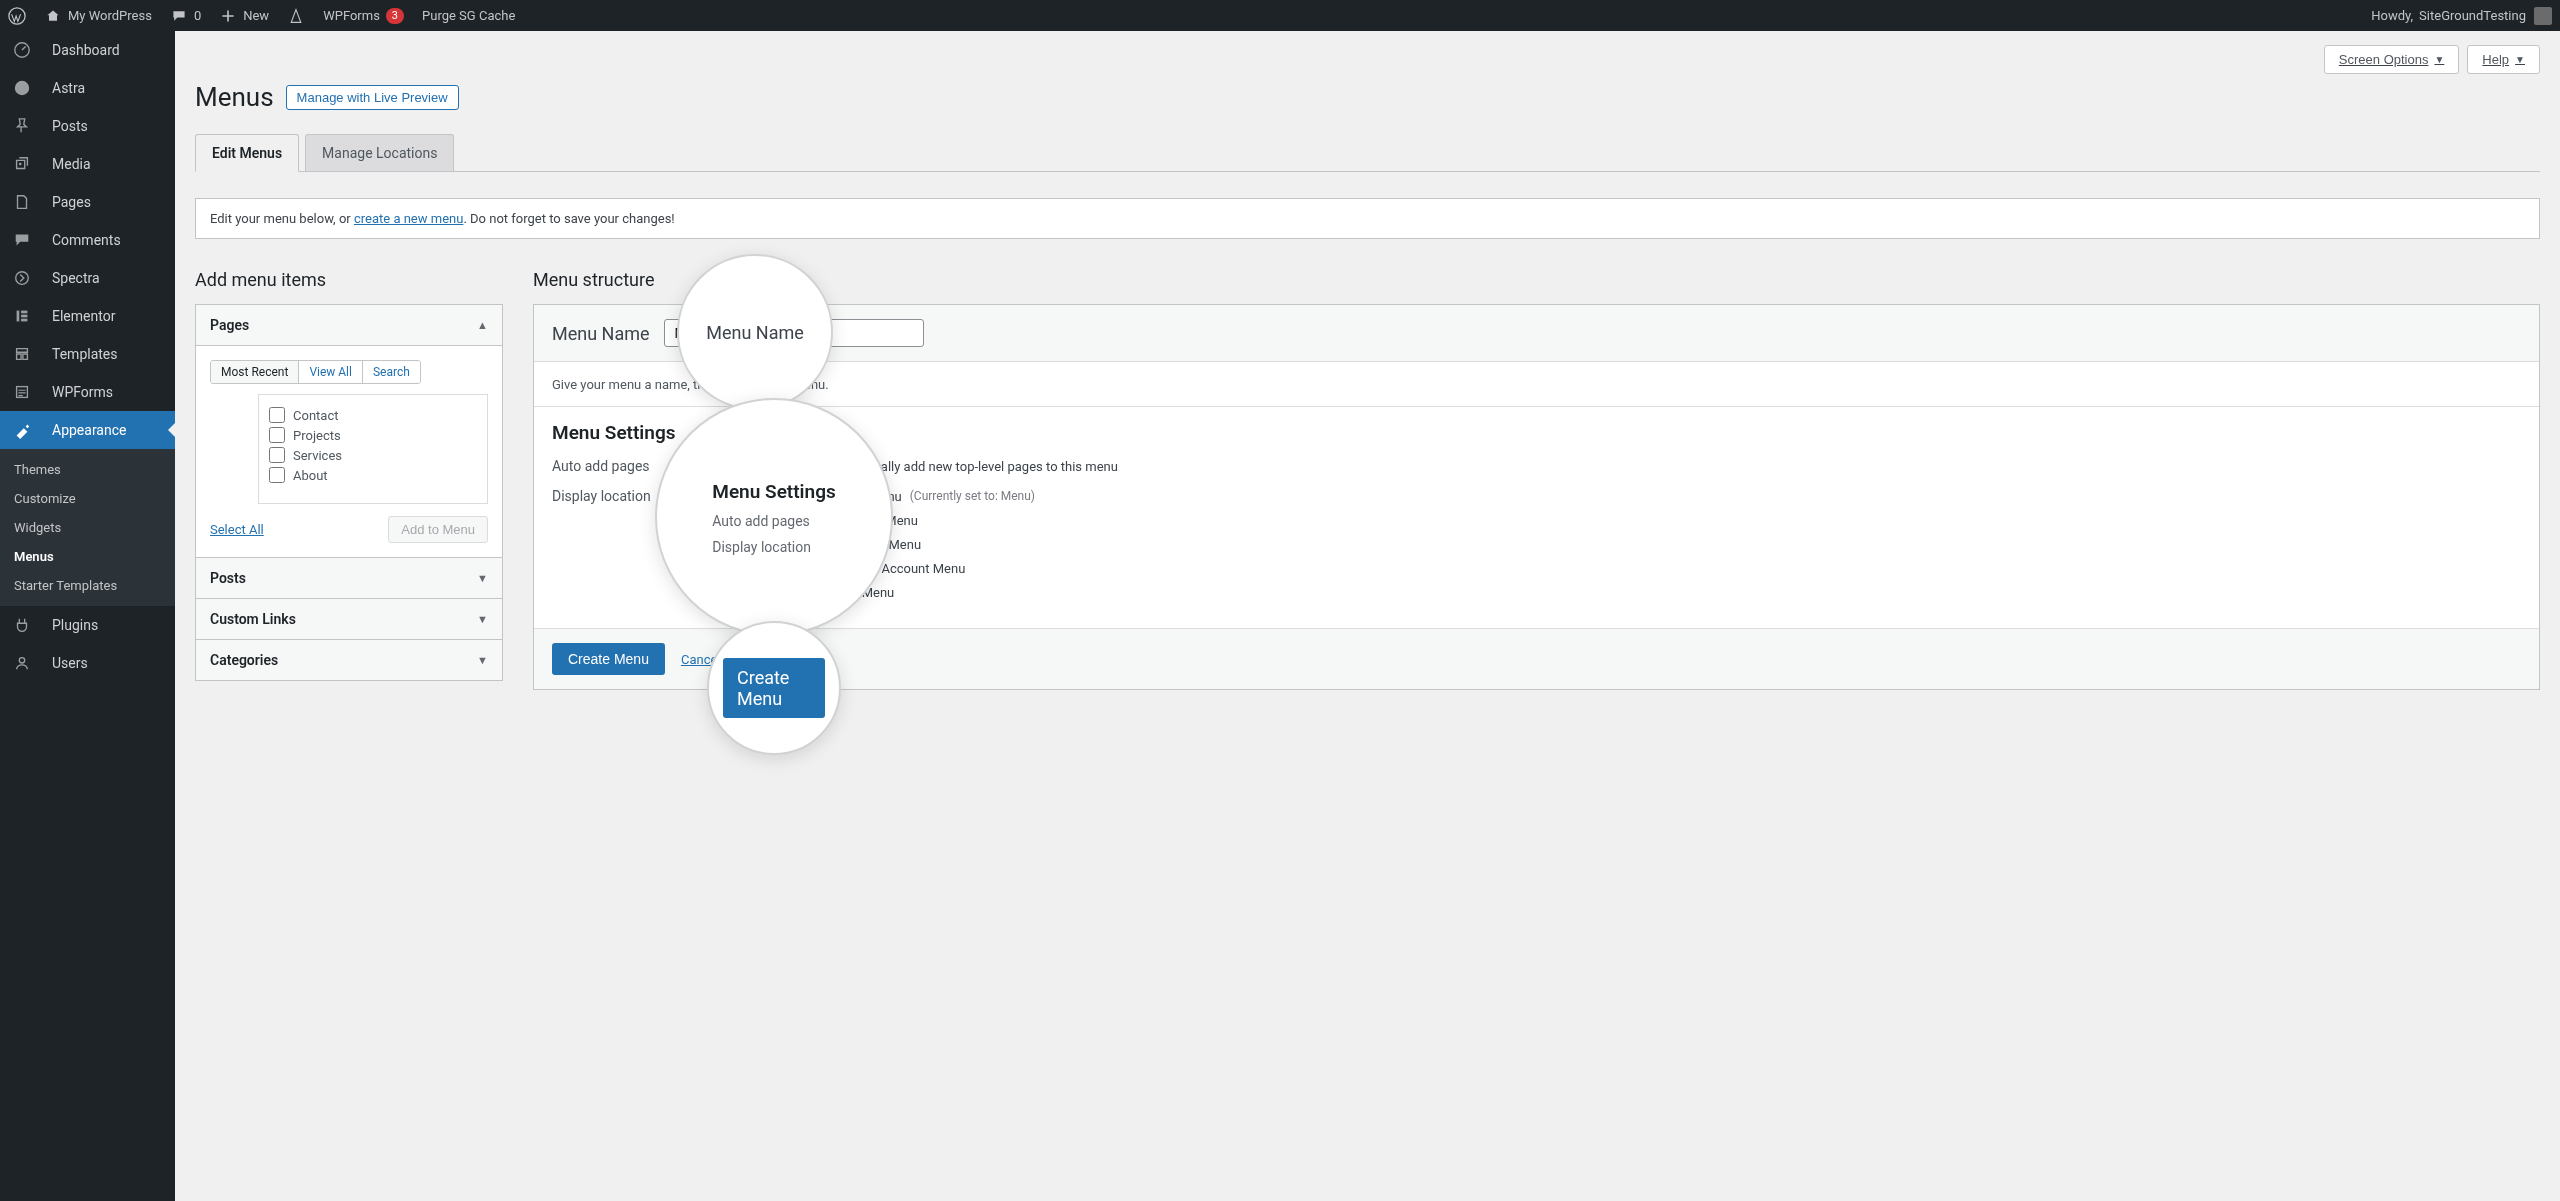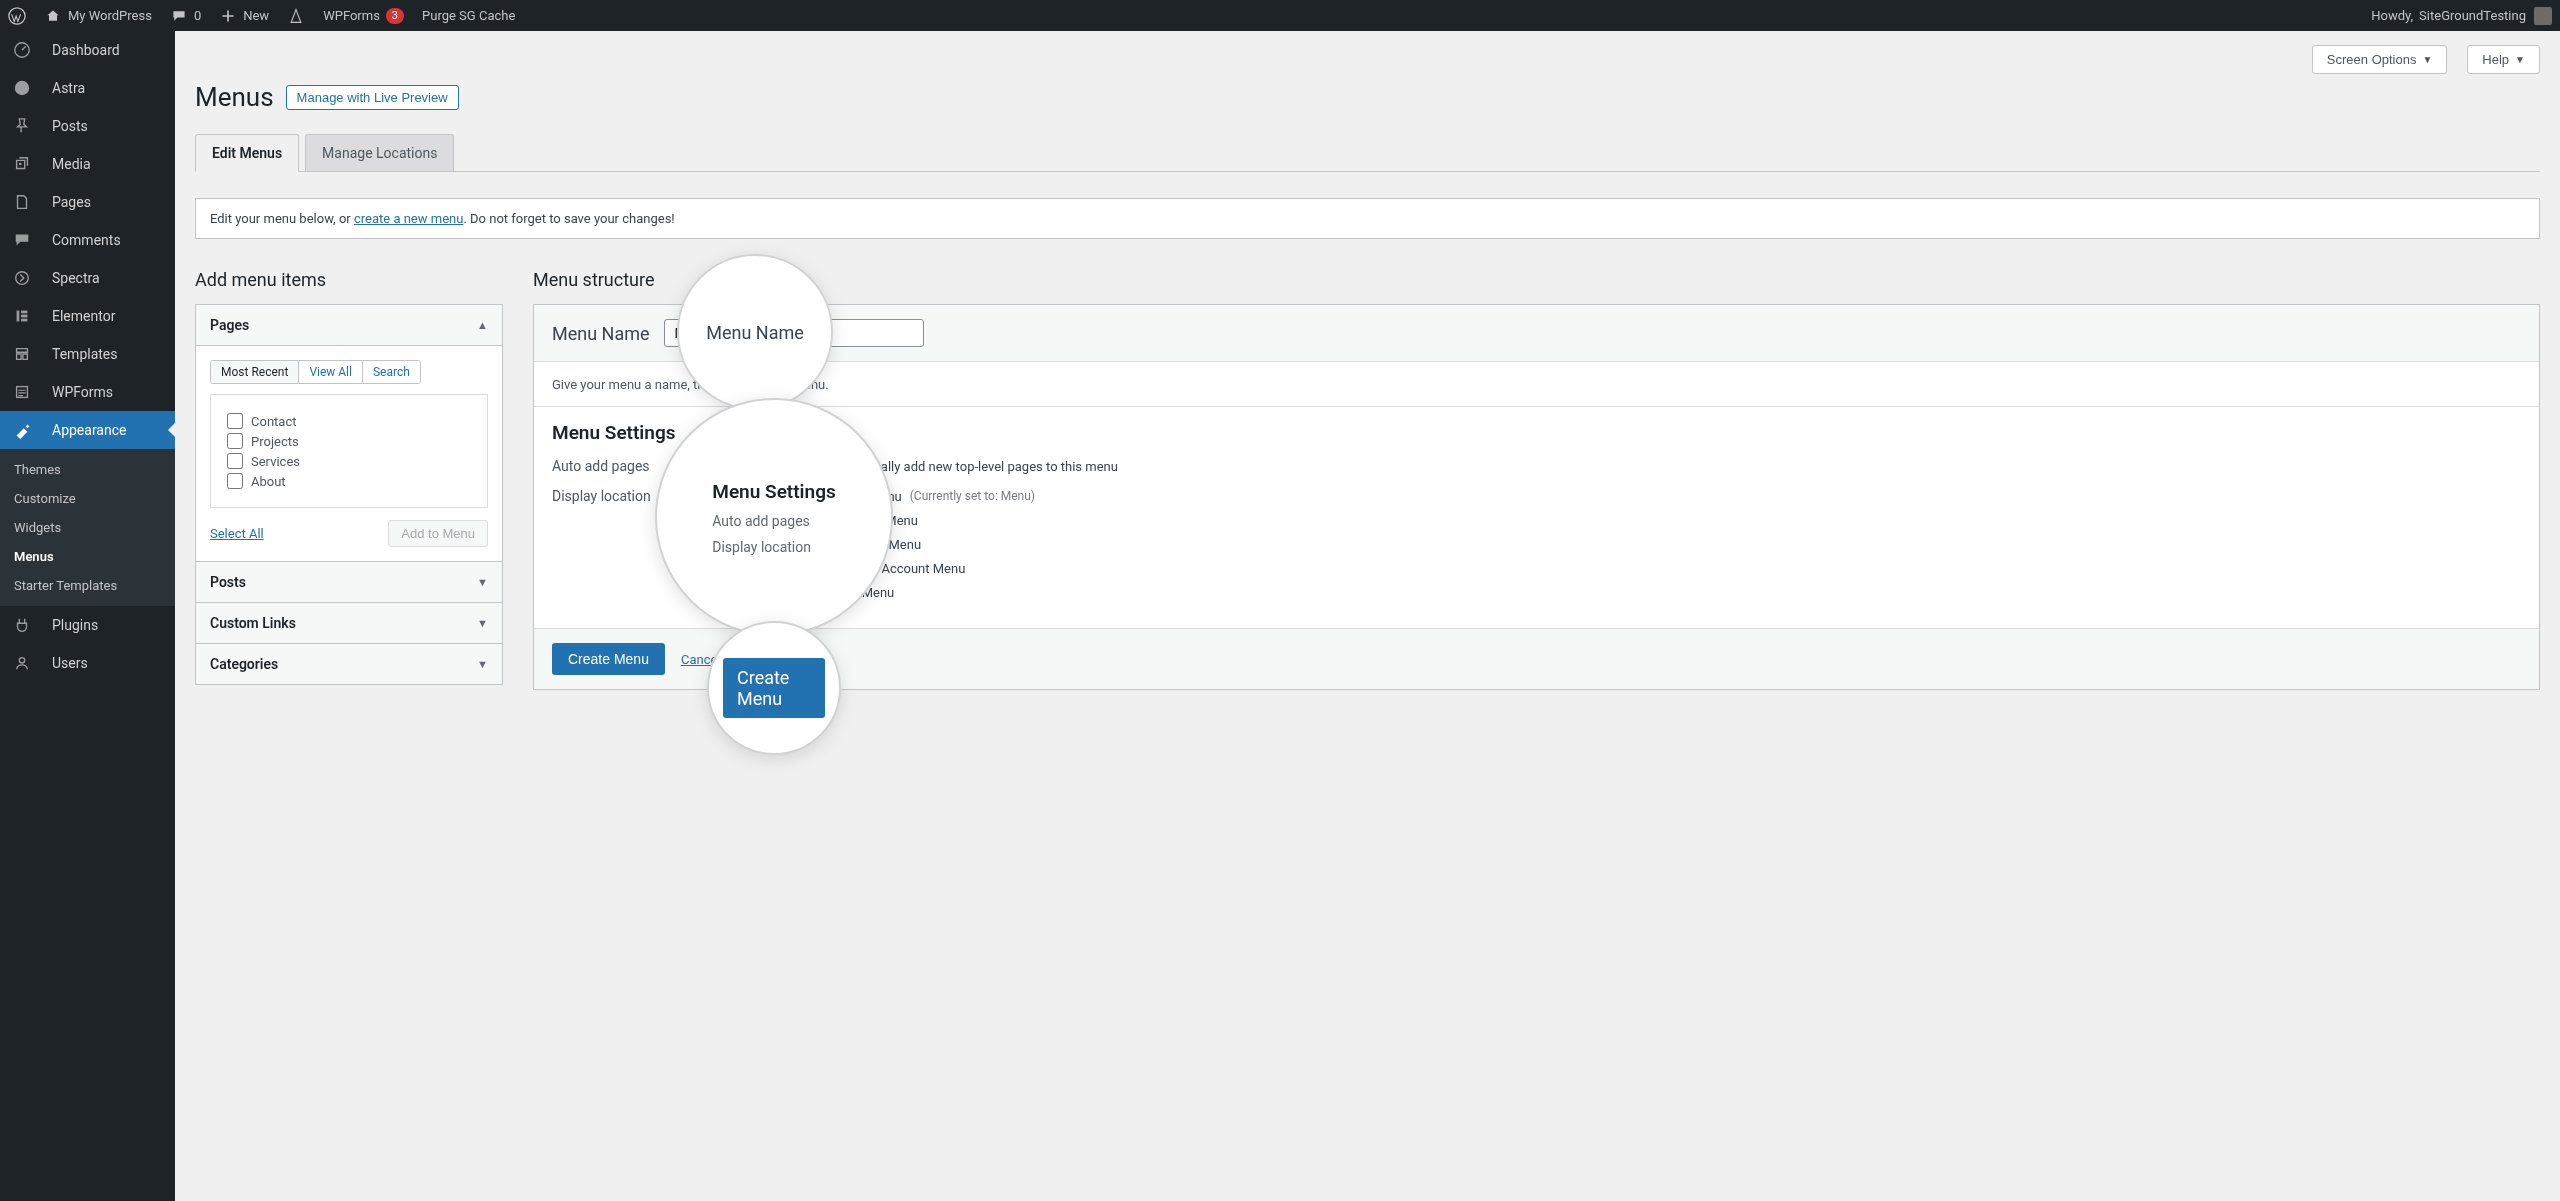--- a/index.html
+++ b/index.html
@@ -15,21 +15,21 @@
 .sidebar { width: 175px; background: #1d2327; color: #c3c4c7; font-size: 14px; }
 .sidebar .menu-item { display: flex; align-items: center; gap: 20px; padding: 9px 12px; cursor: pointer; color: #d0d2d4; }
 .sidebar .menu-item .icon { width: 20px; height: 20px; display: inline-flex; align-items: center; justify-content: center; opacity: 0.7; }
 .sidebar .menu-item.active { background: #2271b1; color: #fff; position: relative; }
 .sidebar .menu-item.active .icon { opacity: 1; }
 .sidebar .menu-item.active::after { content: ""; position: absolute; right: -1px; top: 50%; margin-top: -8px; border: 8px solid transparent; border-right-color: #f0f0f1; }
 .sidebar .submenu { background: #2c3338; padding: 6px 0; }
 .sidebar .submenu-item { padding: 7px 14px; color: #c3c4c7; cursor: pointer; font-size: 13px; }
 .sidebar .submenu-item.current { color: #fff; font-weight: 600; }
 .content { flex: 1; padding: 0 20px 40px; position: relative; }
-.topright { display: flex; gap: 20px; justify-content: flex-end; padding-top: 14px; }
+.topright { display: flex; gap: 8px; justify-content: flex-end; padding-top: 14px; text-decoration: underline; }
 .tab-btn { background: #fff; border: 1px solid #c3c4c7; padding: 6px 14px; font-size: 13px; border-radius: 3px; color: #50575e; cursor: pointer; display: flex; align-items: center; gap: 6px; }
 .tab-btn .tri { font-size: 10px; }
 .pagehead { display: flex; align-items: center; gap: 12px; margin-top: 8px; }
 .pagehead h1 { font-size: 26px; font-weight: 400; color: #1d2327; }
 .outline-btn { border: 1px solid #2271b1; color: #2271b1; background: #fff; padding: 4px 10px; border-radius: 3px; font-size: 13px; cursor: pointer; }
 .navtabs { display: flex; border-bottom: 1px solid #c3c4c7; margin-top: 22px; }
 .navtab { padding: 10px 16px; border: 1px solid #c3c4c7; border-bottom: none; background: #dcdcde; margin-right: 6px; cursor: pointer; font-size: 14px; color: #50575e; border-radius: 3px 3px 0 0; }
 .navtab.active { background: #f0f0f1; border-bottom: 1px solid #f0f0f1; margin-bottom: -1px; color: #1d2327; font-weight: 600; }
 .notice { background: #fff; border: 1px solid #c3c4c7; padding: 12px 14px; margin-top: 26px; font-size: 13px; }
 .notice a { color: #2271b1; text-decoration: underline; cursor: pointer; }
@@ -38,21 +38,21 @@
 .col-right { flex: 1; }
 .col-title { font-size: 18px; font-weight: 400; margin-bottom: 14px; color: #1d2327; }
 .accordion { border: 1px solid #c3c4c7; background: #f6f7f7; }
 .acc-head { padding: 12px 14px; background: #f6f7f7; border-bottom: 1px solid #c3c4c7; display: flex; justify-content: space-between; align-items: center; cursor: pointer; font-weight: 600; color: #1d2327; }
 .acc-head:last-child { border-bottom: none; }
 .acc-body { background: #fff; padding: 14px; border-bottom: 1px solid #c3c4c7; }
 .mini-tabs { display: flex; gap: 0; border: 1px solid #c3c4c7; border-radius: 3px; overflow: hidden; width: fit-content; margin-bottom: 10px; }
 .mini-tab { padding: 4px 10px; font-size: 12px; cursor: pointer; background: #fff; color: #2271b1; border-right: 1px solid #c3c4c7; }
 .mini-tab:last-child { border-right: none; }
 .mini-tab.active { background: #f6f7f7; color: #1d2327; }
-.cb-list { border: 1px solid #dcdcde; padding: 16px; min-height: 110px; }
+.cb-list { border: 1px solid #dcdcde; padding: 10px; min-height: 110px; margin-left: 48px; }
 .cb-row { display: flex; align-items: center; gap: 8px; padding: 2px 0; font-size: 13px; color: #50575e; }
 .cb-row input[type=checkbox] { width: 16px; height: 16px; border: 1px solid #8c8f94; cursor: pointer; }
 .acc-foot { display: flex; justify-content: space-between; align-items: center; margin-top: 12px; }
 .linklike { color: #2271b1; text-decoration: underline; font-size: 13px; cursor: pointer; }
 .btn-disabled { border: 1px solid #dcdcde; color: #a7aaad; background: #f6f7f7; padding: 5px 12px; border-radius: 3px; font-size: 13px; cursor: not-allowed; }
 .menu-panel { border: 1px solid #c3c4c7; background: #fff; }
 .mp-row { padding: 14px 18px; border-bottom: 1px solid #dcdcde; }
 .mp-row:last-child { border-bottom: none; }
 .mp-row.bg { background: #f6f7f7; }
 .namerow { display: flex; align-items: center; gap: 14px; }

